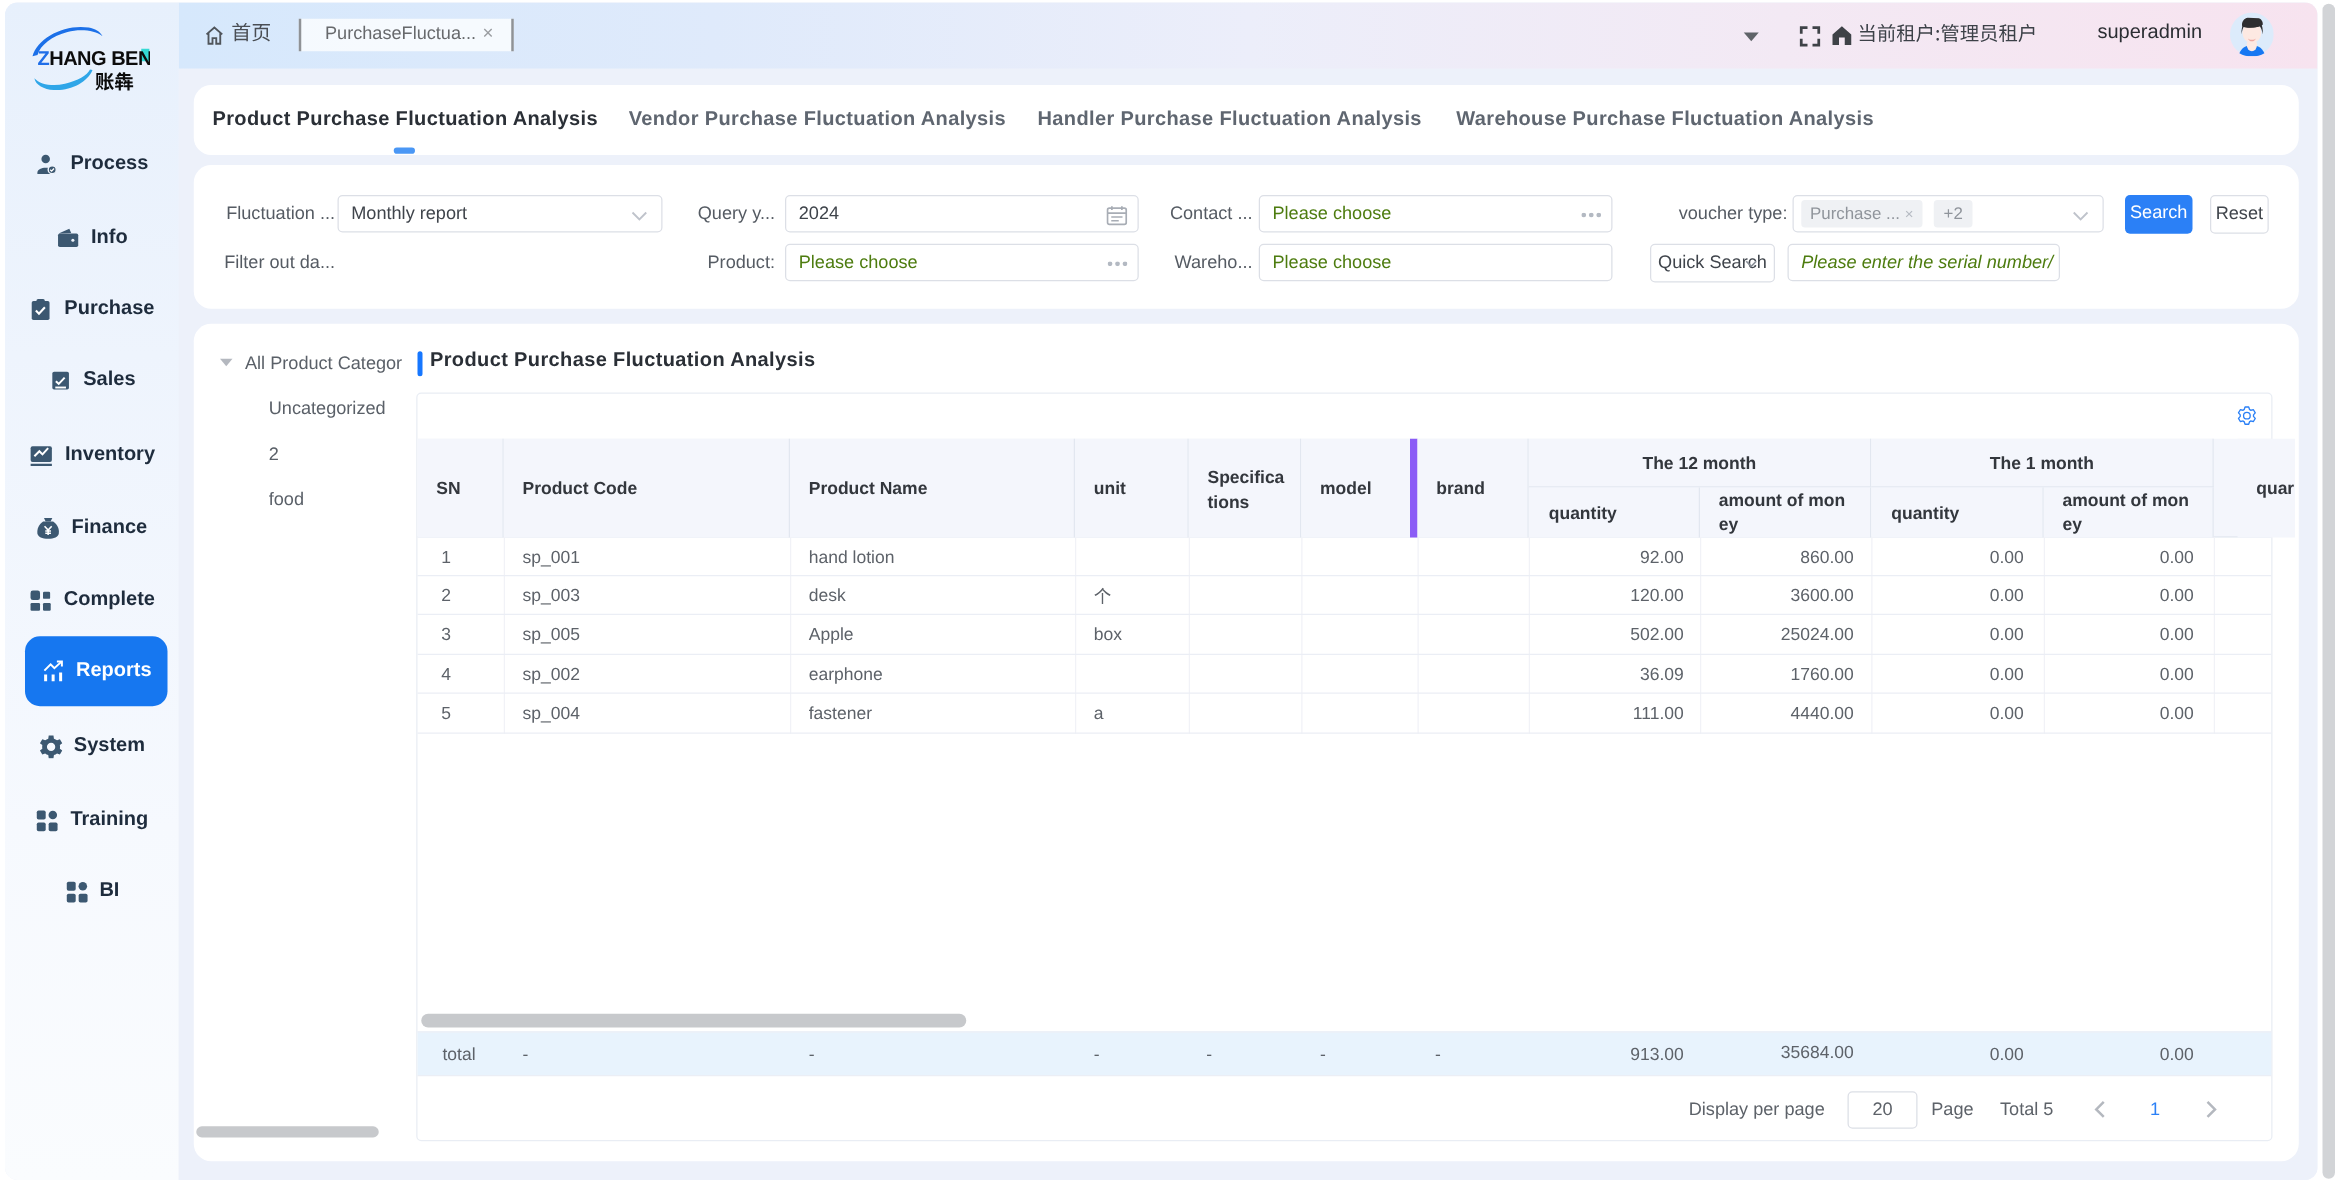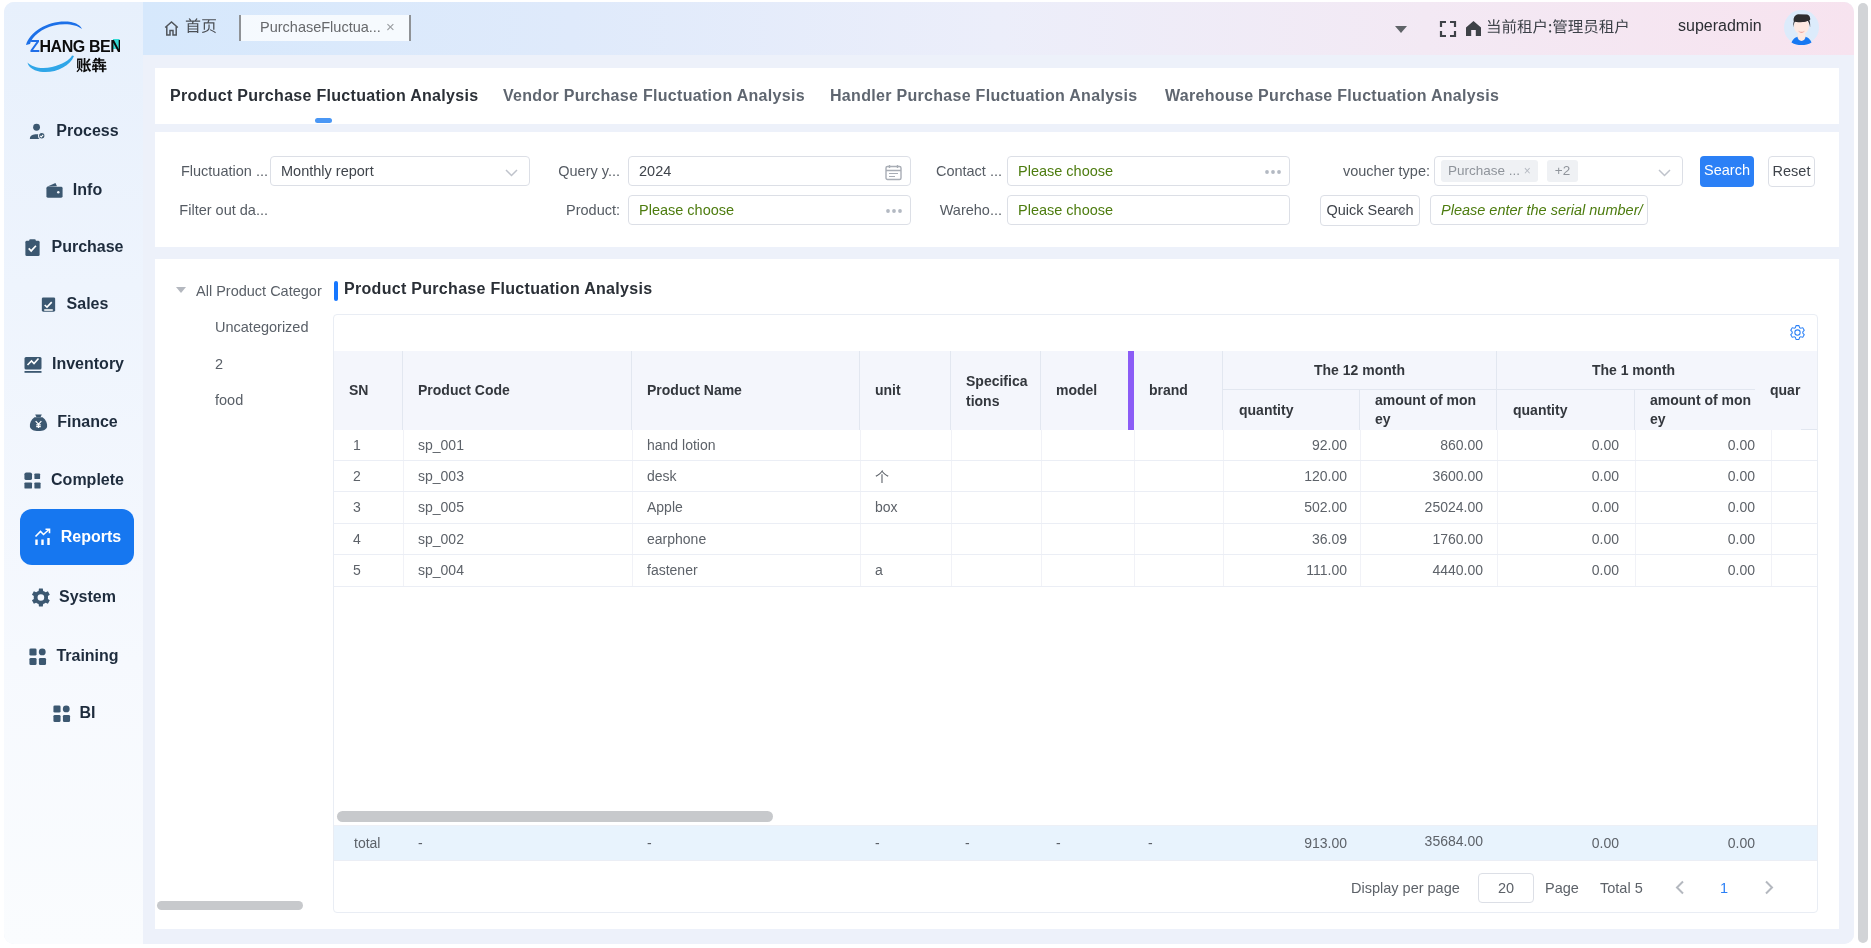--- a/index.html
+++ b/index.html
@@ -11,21 +11,21 @@
 
 #topbar { position:absolute; left:139px; top:0; width:1711px; height:53px;
   background:linear-gradient(90deg,#d6e8fc 0%,#dfeafb 25%,#eceefa 50%,#f3e9f4 75%,#f7e3ef 100%); }
 
 #sidebar { position:absolute; left:0; top:0; width:139px; height:942px;
   background:linear-gradient(180deg,#e7f0fc 0%,#eef4fd 30%,#f6f9fe 70%,#fafcfe 100%); }
 
 #content { position:absolute; left:139px; top:53px; width:1711px; height:889px;
   background:#edf1fa; }
 
-.card { position:absolute; background:#fff; border-radius:0; }
+.card { position:absolute; background:#fff; border-radius:14px; }
 
 
 .mitem { position:absolute; left:0; width:139px; height:24px; display:flex;
   align-items:center; justify-content:center; gap:9px;
   color:#1e2c3d; font-size:16px; font-weight:bold; }
 .mitem svg { flex:0 0 auto; }
 #reports-btn { position:absolute; left:16px; top:507px; width:114px; height:56px;
   background:#1677f0; border-radius:12px; display:flex; align-items:center;
   justify-content:center; gap:8px; color:#fff; font-size:16px; font-weight:bold; }
 
@@ -363,21 +363,21 @@
       <div class="th" style="left:526px;top:36px;width:91px;height:79px;border-right:1px solid #e2e7f0;line-height:79px;padding-left:15px;">unit</div>
       <div class="th" style="left:617px;top:36px;width:90px;height:79px;border-right:1px solid #e2e7f0;padding:20px 10px 0 15px;line-height:20px;">Specifica tions</div>
       <div class="th" style="left:707px;top:36px;width:93px;height:79px;border-right:6px solid #8b5cf6;line-height:79px;padding-left:15px;">model</div>
       <div class="th" style="left:800px;top:36px;width:89px;height:79px;border-right:1px solid #e2e7f0;line-height:79px;padding-left:15px;">brand</div>
       <div class="th" style="left:889px;top:36px;width:274px;height:39px;border-right:1px solid #e2e7f0;border-bottom:1px solid #e2e7f0;line-height:39px;text-align:center;">The 12 month</div>
       <div class="th" style="left:1163px;top:36px;width:274px;height:39px;border-right:1px solid #e2e7f0;border-bottom:1px solid #e2e7f0;line-height:39px;text-align:center;">The 1 month</div>
       <div class="th" style="left:889px;top:75px;width:137px;height:40px;border-right:1px solid #e2e7f0;line-height:40px;padding-left:16px;">quantity</div>
       <div class="th" style="left:1026px;top:75px;width:137px;height:40px;border-right:1px solid #e2e7f0;padding:1px 14px 0 15px;line-height:19px;">amount of mon ey</div>
       <div class="th" style="left:1163px;top:75px;width:138px;height:40px;border-right:1px solid #e2e7f0;line-height:40px;padding-left:16px;">quantity</div>
       <div class="th" style="left:1301px;top:75px;width:136px;height:40px;border-right:1px solid #e2e7f0;padding:1px 14px 0 15px;line-height:19px;">amount of mon ey</div>
-      <div class="th" style="left:1421px;top:36px;width:46px;height:79px;line-height:79px;padding-left:15px;">quar</div>
+      <div class="th" style="left:1456px;top:36px;width:46px;height:79px;line-height:79px;padding-left:15px;">quar</div>
 
       <div class="vline" style="left:69px;"></div>
         <div class="vline" style="left:298px;"></div>
       <div class="vline" style="left:526px;"></div>
         <div class="vline" style="left:617px;"></div>
       <div class="vline" style="left:707px;"></div>
         <div class="vline" style="left:800px;"></div>
       <div class="vline" style="left:889px;"></div>
         <div class="vline" style="left:1026px;"></div>
       <div class="vline" style="left:1163px;"></div>

